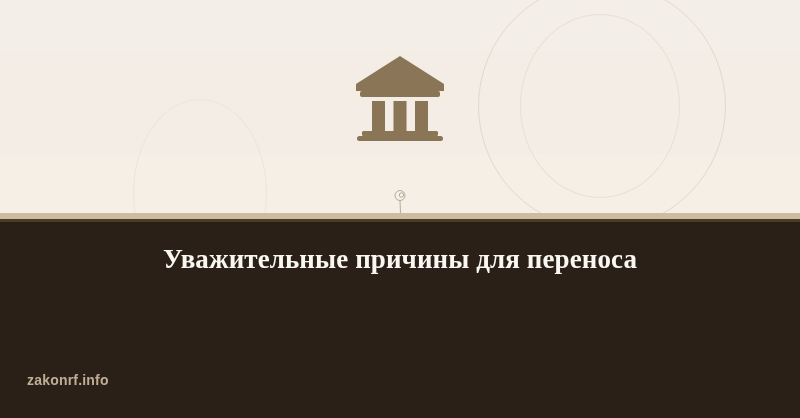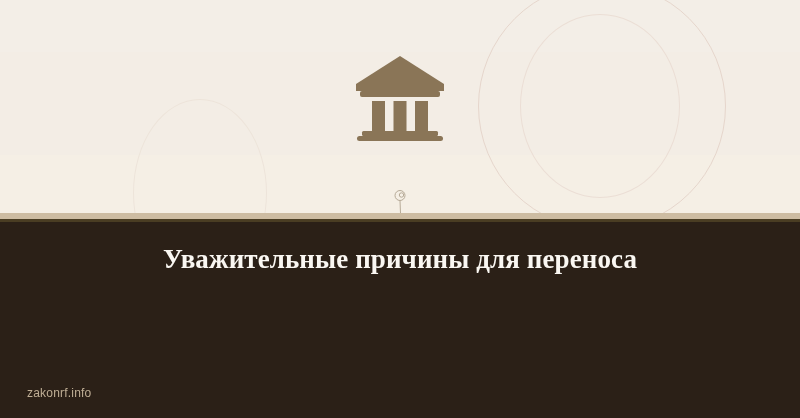--- a/index.html
+++ b/index.html
@@ -121,24 +121,24 @@
     font-size: 27px;
     line-height: 42px;
     color: #FAF7F2;
     letter-spacing: 0.1px;
   }
   .headline .line { display: block; white-space: nowrap; }
 
   .watermark {
     position: absolute;
     left: 27px;
-    top: 386px;
+    top: 372px;
     font-family: "Liberation Sans", sans-serif;
-    font-size: 12px;
-    font-weight: normal;
+    font-size: 14px;
+    font-weight: bold;
     color: #BFAE95;
     letter-spacing: 0.2px;
   }
 </style>
 </head>
 <body>
 
 <div id="stage">
 
   <div class="upper-panel">

